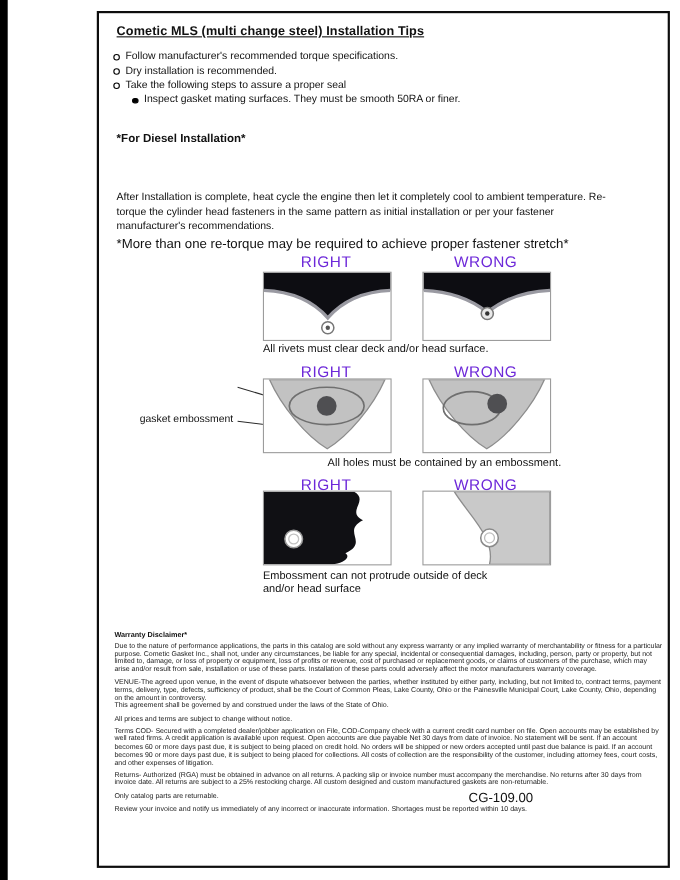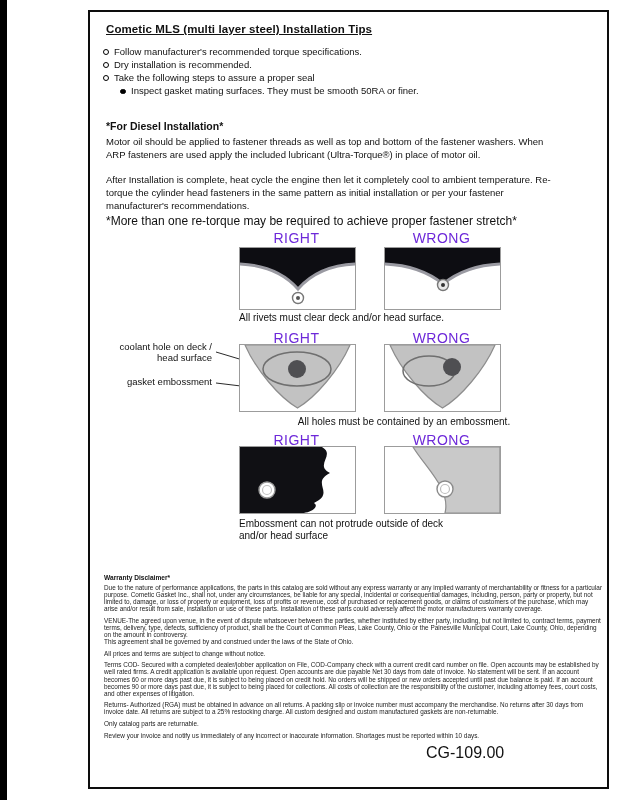--- a/index.html
+++ b/index.html
@@ -71,31 +71,31 @@
   .callout.co-emb { top: 365px; }
   .callout-lines { position: absolute; left: 124px; top: 334px; pointer-events: none; }
 
   .disclaimer { position: absolute; left: 14px; top: 562px; width: 498px; }
   .disclaimer .d-head { font-size: 6.6px; font-weight: bold; margin-bottom: 3px; }
   .disclaimer p {
     margin: 0 0 4.5px 0;
     font-size: 6.4px; line-height: 7.1px; color: #1c1c1c;
     white-space: pre-line;
   }
-  .footer-code { position: absolute; left: 336px; top: 732px; font-size: 16px; color: #111; }
+  .footer-code { position: absolute; left: 336px; top: 706px; font-size: 12px; color: #111; }
 </style>
 </head>
 <body>
 
 <div class="canvas">
   <div class="left-bar"></div>
 
   <div class="frame">
 
-    <h1 class="title">Cometic MLS (multi layer steel) Installation Tips</h1>
+    <h1 class="title">Cometic MLS (multi change steel) Installation Tips</h1>
 
     <div class="tips">
       <div class="tip">
         <span class="ob"></span>
         <span>Follow manufacturer's recommended torque specifications.</span>
       </div>
       <div class="tip">
         <span class="ob"></span>
         <span>Dry installation is recommended.</span>
       </div>
@@ -103,21 +103,20 @@
         <span class="ob"></span>
         <span>Take the following steps to assure a proper seal</span>
       </div>
       <div class="tip sub">
         <span class="ob"></span>
         <span>Inspect gasket mating surfaces.  They must be smooth 50RA or finer.</span>
       </div>
     </div>
 
     <div class="diesel-heading">*For Diesel Installation*</div>
-    <p class="para p1">Motor oil should be applied to fastener threads as well as top and bottom of the fastener washers. When ARP fasteners are used apply the included lubricant (Ultra-Torque®) in place of motor oil.</p>
     <p class="para p2">After Installation is complete, heat cycle the engine then let it completely cool to ambient temperature. Re-torque the cylinder head fasteners in the same pattern as initial installation or per your fastener manufacturer's recommendations.</p>
     <div class="note">*More than one re-torque may be required to achieve proper fastener stretch*</div>
 
     <div class="hdr r1 col-right">RIGHT</div>
     <div class="hdr r1 col-wrong">WRONG</div>
 
     <div class="panel r1 col-right">
       <svg width="115" height="61" viewBox="0 0 115 61">
         <path d="M0,0 H115 V16 C92,17 72,25 58,41 C44,25 23,17 0,16 Z" fill="#0d0d12"></path>
         <path d="M0,16 C23,17 44,25 58,41 C72,25 92,17 115,16" fill="none" stroke="#9a9aa2" stroke-width="3"></path>
@@ -131,21 +130,20 @@
         <path d="M0,16 C23,17 42,23 58,36 C74,23 92,17 115,16" fill="none" stroke="#9a9aa2" stroke-width="3"></path>
         <circle cx="58" cy="37" r="5.5" fill="#e9e9e9" stroke="#777" stroke-width="1.4"></circle>
         <circle cx="58" cy="37" r="2" fill="#333"></circle>
       </svg>
     </div>
     <div class="caption c1">All rivets must clear deck and/or head surface.</div>
 
     <div class="hdr r2 col-right">RIGHT</div>
     <div class="hdr r2 col-wrong">WRONG</div>
 
-    <div class="callout co-hole">coolant hole on deck / head surface</div>
     <div class="callout co-emb">gasket embossment</div>
     <svg class="callout-lines" width="92" height="52" viewBox="0 0 92 52">
       <line x1="2" y1="6" x2="72" y2="27" stroke="#2a2a2a" stroke-width="1"></line>
       <line x1="2" y1="37" x2="60" y2="44" stroke="#2a2a2a" stroke-width="1"></line>
     </svg>
 
     <div class="panel r2 col-right">
       <svg width="115" height="66" viewBox="0 0 115 66">
         <path d="M5,0 H110 C99,25 76,52 57.5,63 C39,52 16,25 5,0 Z" fill="#c2c2c2" stroke="#8d8d8d" stroke-width="1.2"></path>
         <ellipse cx="57" cy="24" rx="34" ry="17" fill="none" stroke="#6f6f6f" stroke-width="1.5"></ellipse>

